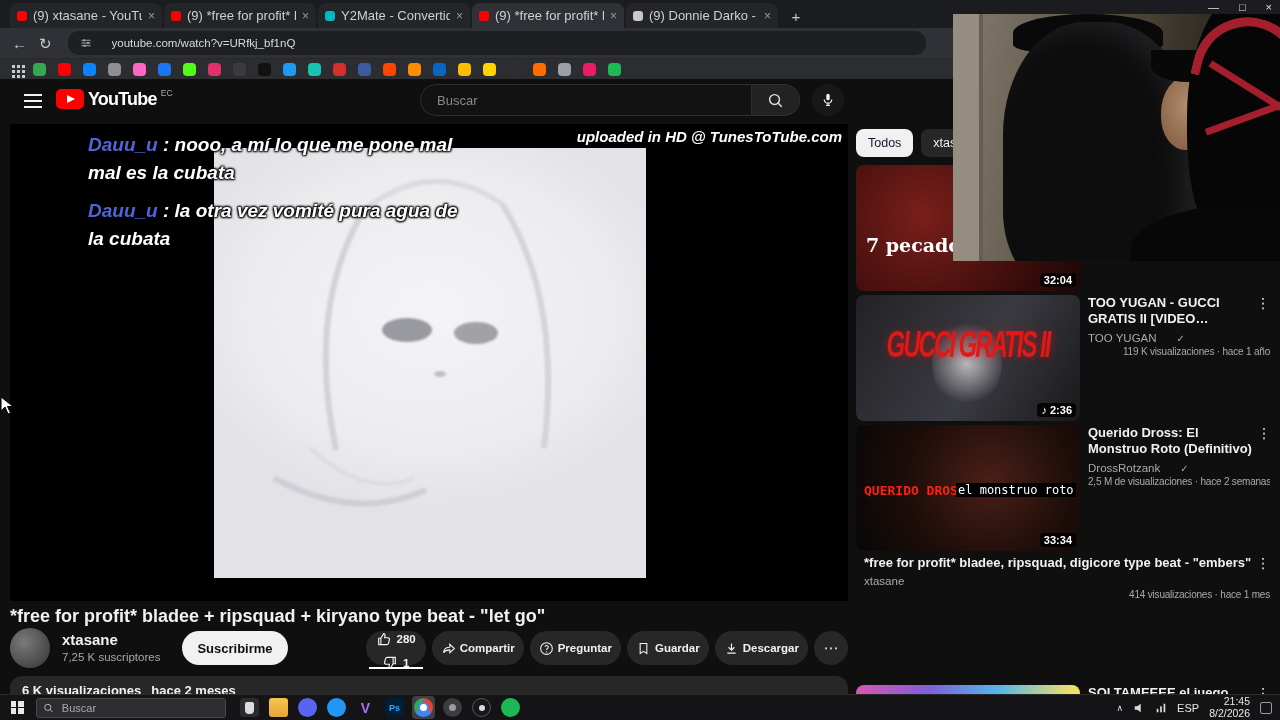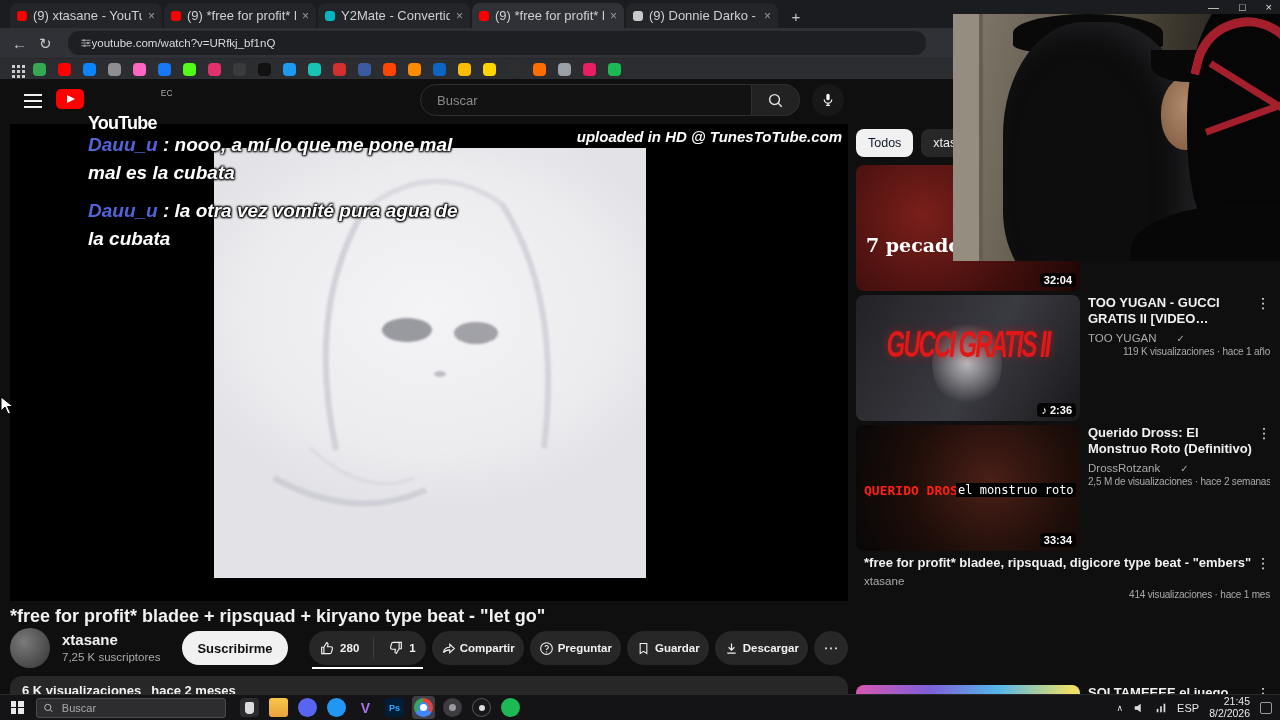--- a/index.html
+++ b/index.html
@@ -17,41 +17,41 @@
   .tab-label{flex:1;font-size:13px;color:#cfd0d2;white-space:nowrap;overflow:hidden;}
   .tab-close{color:#9a9b9e;font-size:12px;line-height:1;flex:none;}
   .newtab{width:24px;height:24px;color:#c8c9cb;font-size:15px;display:grid;place-items:center;margin-left:4px;}
   .win-controls{position:absolute;right:8px;top:1px;display:flex;gap:20px;color:#e4e4e4;font-size:11px;}
   .win-controls span{cursor:default;}
 
   .toolbar{position:absolute;top:28px;left:0;right:0;height:30px;background:#303136;
            display:flex;align-items:center;gap:12px;padding:0 12px;z-index:5;}
   .nav-glyph{color:#c7c8ca;font-size:15px;line-height:1;}
   .urlbar{width:858px;height:22px;background:#1e1f23;border-radius:11px;display:flex;
-          align-items:center;gap:0;padding:12px 12px;margin-left:4px;}
+          align-items:center;gap:20px;padding:12px 12px;margin-left:4px;}
   .url-text{color:#d9dadc;font-size:11.5px;white-space:nowrap;overflow:hidden;}
 
   .bookmarks{position:absolute;top:58px;left:0;right:0;height:21px;background:#2c2d31;
              display:flex;align-items:center;gap:12px;padding:0 10px;z-index:5;
              border-top:1px solid #26272b;}
   .apps-grid{width:3px;height:3px;background:#c9cacc;margin:0 6px 6px 2px;
              box-shadow:5px 0 #c9cacc,10px 0 #c9cacc,0 5px #c9cacc,5px 5px #c9cacc,
                         10px 5px #c9cacc,0 10px #c9cacc,5px 10px #c9cacc,10px 10px #c9cacc;}
   .bm{width:13px;height:13px;border-radius:4px;flex:none;}
 
   
   .yt-header{position:absolute;top:79px;left:0;right:0;height:42px;background:#0f0f0f;z-index:4;}
   .hamburger{position:absolute;left:24px;top:15px;width:18px;height:2px;background:#f1f1f1;}
   .hamburger::before,.hamburger::after{content:"";position:absolute;left:0;width:18px;height:2px;background:#f1f1f1;}
   .hamburger::before{top:6px;} .hamburger::after{top:12px;}
   .yt-logo{position:absolute;left:56px;top:10px;display:flex;align-items:flex-start;gap:4px;}
   .logo-mark{width:28px;height:20px;background:#f00;border-radius:5px;position:relative;}
   .logo-mark::after{content:"";position:absolute;left:11px;top:6px;border-left:8px solid #fff;
                     border-top:4.5px solid transparent;border-bottom:4.5px solid transparent;}
-  .logo-text{color:#fff;font-weight:bold;font-size:18px;letter-spacing:-0.8px;line-height:20px;margin-top:24px;}
+  .logo-text{color:#fff;font-weight:bold;font-size:18px;letter-spacing:-0.8px;line-height:20px;}
   .logo-sup{color:#aaa;font-size:8.5px;margin-top:-1px;}
   .yt-search{position:absolute;left:420px;top:5px;display:flex;align-items:center;}
   .search-box{width:332px;height:32px;background:#121212;border:1px solid #2f2f2f;
               border-radius:17px 0 0 17px;display:flex;align-items:center;padding:0 14px;}
   .search-box input{background:transparent;border:none;outline:none;color:#eee;font-size:13px;width:100%;
                     font-family:"Liberation Sans",sans-serif;}
   .search-box input::placeholder{color:#8a8a8a;}
   .search-btn{width:48px;height:32px;background:#222;border:1px solid #2f2f2f;border-left:none;
               border-radius:0 17px 17px 0;display:grid;place-items:center;}
   .mic-btn{width:32px;height:32px;border-radius:50%;background:#181818;margin-left:12px;
@@ -77,21 +77,21 @@
   .avatar{width:40px;height:40px;border-radius:50%;background:radial-gradient(circle at 35% 35%,#7a7a7a,#333);flex:none;}
   .ch-meta{margin-left:12px;line-height:1.25;}
   .ch-name{font-size:15px;font-weight:bold;color:#f1f1f1;}
   .ch-subs{font-size:11.5px;color:#aaa;}
   .subscribe{margin-left:22px;height:34px;padding:0 15px;border-radius:17px;background:#f1f1f1;
              color:#0f0f0f;font-size:13px;font-weight:600;display:flex;align-items:center;flex:none;}
   .actions{margin-left:auto;display:flex;align-items:center;gap:6px;}
   .pill{height:34px;background:#272727;border-radius:17px;color:#f1f1f1;font-size:11.5px;font-weight:600;
         display:flex;align-items:center;gap:4px;padding:0 9px;flex:none;}
   .pill svg{flex:none;}
-  .like-pill{padding:0;position:relative;}
+  .like-pill{padding:0;position:relative;flex-direction:column;}
   .like-pill::after{content:"";position:absolute;left:3px;right:3px;bottom:-4px;height:2px;background:#fff;}
   .like-seg{display:flex;align-items:center;gap:5px;padding:0 10px;height:100%;}
   .seg-divider{width:1px;height:22px;background:#3f3f3f;}
   .more-btn{width:34px;height:34px;border-radius:50%;background:#272727;display:grid;place-items:center;
             color:#f1f1f1;font-size:15px;flex:none;}
 
   .description{position:absolute;left:10px;top:555px;width:838px;height:40px;background:#272727;
                border-radius:12px;padding:7px 12px;color:#f1f1f1;font-size:13px;font-weight:600;display:flex;gap:10px;}
 
   

